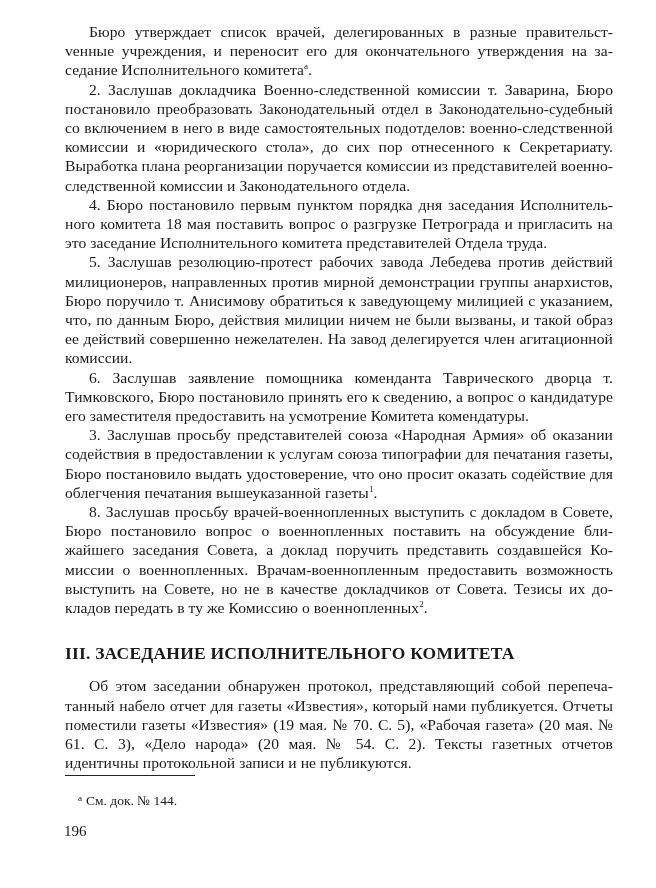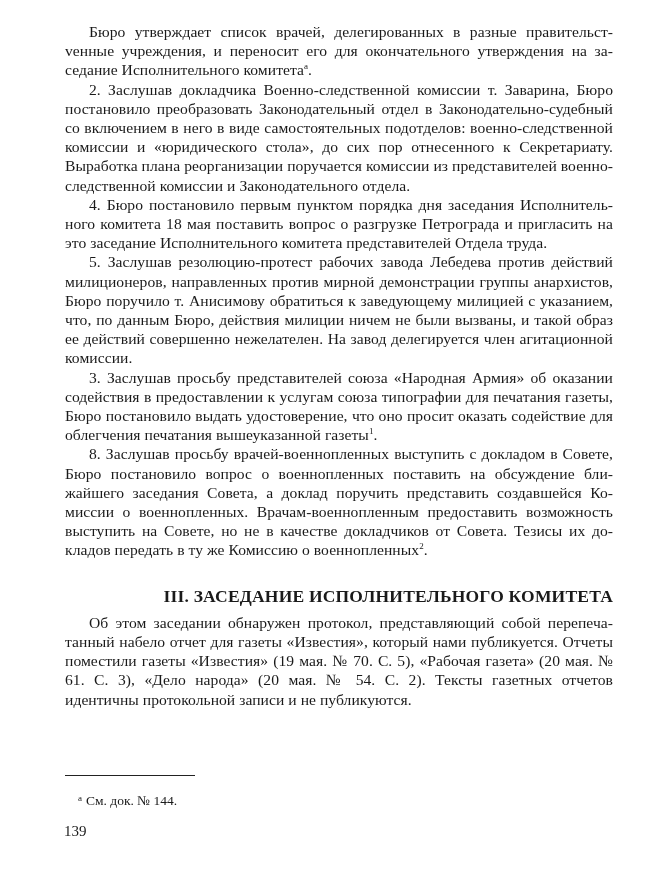--- a/index.html
+++ b/index.html
@@ -38,22 +38,22 @@
     .source {
       margin-top: 12px;
       font-style: italic;
       font-size: 13.6px;
       line-height: 17px;
       text-indent: 0;
     }
     .source div { white-space: nowrap; }
     .heading {
       margin-top: 26px;
-      margin-bottom: 6px;
-      text-align: right;
+      margin-bottom: 12px;
+      text-align: left;
       font-weight: bold;
       font-size: 17.5px;
       letter-spacing: 0.2px;
     }
     .footnote-rule {
       position: absolute;
       left: 65px;
       top: 775px;
       width: 130px;
       border-top: 1px solid #222;
@@ -79,27 +79,28 @@
 <div class="page">
   <p class="para"><span>Бюро утверждает список врачей, делегированных в разные правительст­vенные учреждения, и переносит его для окончательного утверждения на за­седание Исполнительного комитета</span><sup>а</sup><span>.</span></p>
 
   <p class="para"><span>2. Заслушав докладчика Военно-следственной комиссии т. Заварина, Бюро постановило преобразовать Законодательный отдел в Законодательно-судеб­ный со включением в него в виде самостоятельных подотделов: военно-следст­венной комиссии и «юридического стола», до сих пор отнесенного к Секрета­риату. Выработка плана реорганизации поручается комиссии из представите­лей военно-следственной комиссии и Законодательного отдела.</span></p>
 
 
   <p class="para"><span>4. Бюро постановило первым пунктом порядка дня заседания Исполнитель­ного комитета 18 мая поставить вопрос о разгрузке Петрограда и пригласить на это заседание Исполнительного комитета представителей Отдела труда.</span></p>
 
   <p class="para"><span>5. Заслушав резолюцию-протест рабочих завода Лебедева против действий милиционеров, направленных против мирной демонстрации группы анархис­тов, Бюро поручило т. Анисимову обратиться к заведующему милицией с ука­занием, что, по данным Бюро, действия милиции ничем не были вызваны, и такой образ ее действий совершенно нежелателен. На завод делегируется член агитационной комиссии.</span></p>
 
+  <p class="para"><span>6. Заслушав заявление помощника коменданта Таврического дворца т. Тимковского, Бюро постановило принять его к сведению, а вопрос о канди­датуре его заместителя предоставить на усмотрение Комитета комендатуры.</span></p>
 
   <p class="para"><span>3. Заслушав просьбу представителей союза «Народная Армия» об оказа­нии содействия в предоставлении к услугам союза типографии для печатания газеты, Бюро постановило выдать удостоверение, что оно просит оказать со­действие для облегчения печатания вышеуказанной газеты</span><sup>1</sup><span>.</span></p>
 
   <p class="para"><span>8. Заслушав просьбу врачей-военнопленных выступить с докладом в Сове­те, Бюро постановило вопрос о военнопленных поставить на обсуждение бли­жайшего заседания Совета, а доклад поручить представить создавшейся Ко­миссии о военнопленных. Врачам-военнопленным предоставить возможность выступить на Совете, но не в качестве докладчиков от Совета. Тезисы их до­кладов передать в ту же Комиссию о военнопленных</span><sup>2</sup><span>.</span></p>
 
 
   <div class="heading">III. ЗАСЕДАНИЕ ИСПОЛНИТЕЛЬНОГО КОМИТЕТА</div>
 
   <p class="para">Об этом заседании обнаружен протокол, представляющий собой перепеча­танный набело отчет для газеты «Известия», который нами публикуется. От­четы поместили газеты «Известия» (19 мая. № 70. С. 5), «Рабочая газета» (20 мая. № 61. С. 3), «Дело народа» (20 мая. № 54. С. 2). Тексты газетных отчетов идентичны протокольной записи и не публикуются.</p>
 </div>
 
 <div class="footnote-rule"></div>
 <div class="footnote"><sup>а</sup><span>См. док. № 144.</span></div>
 
-<div class="page-number">139</div>
+<div class="page-number">196</div>
 
 </body></html>

